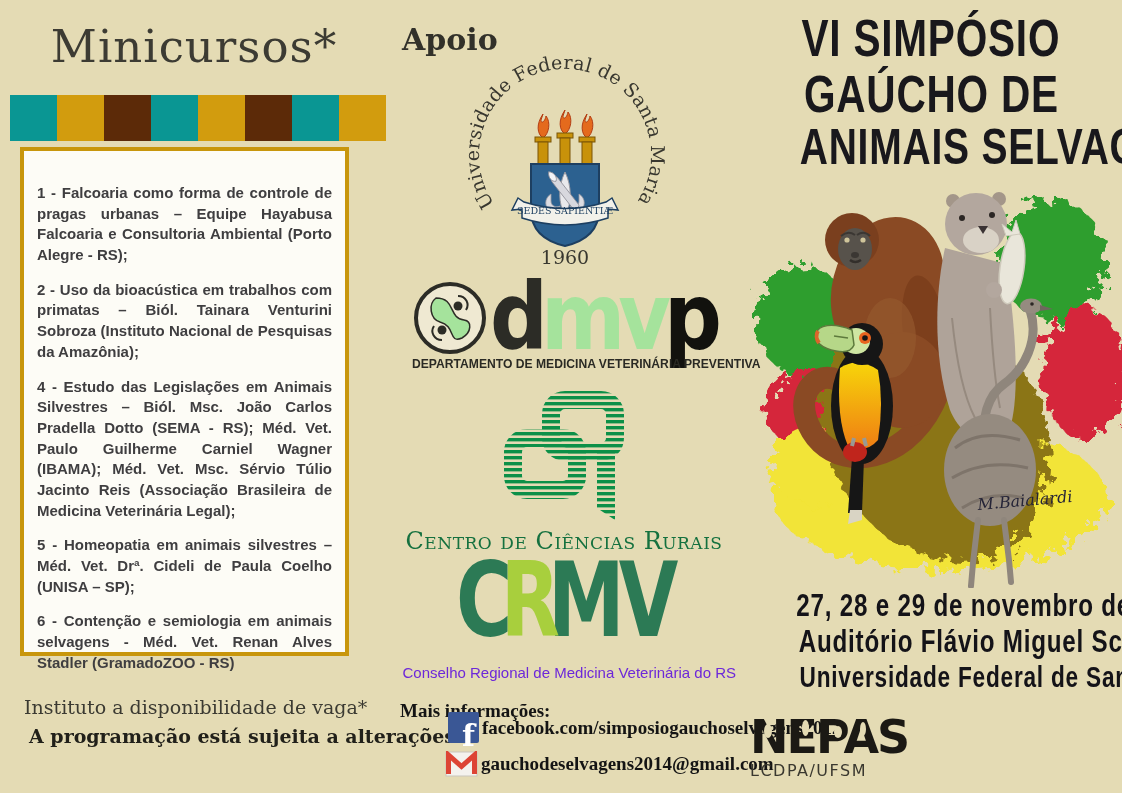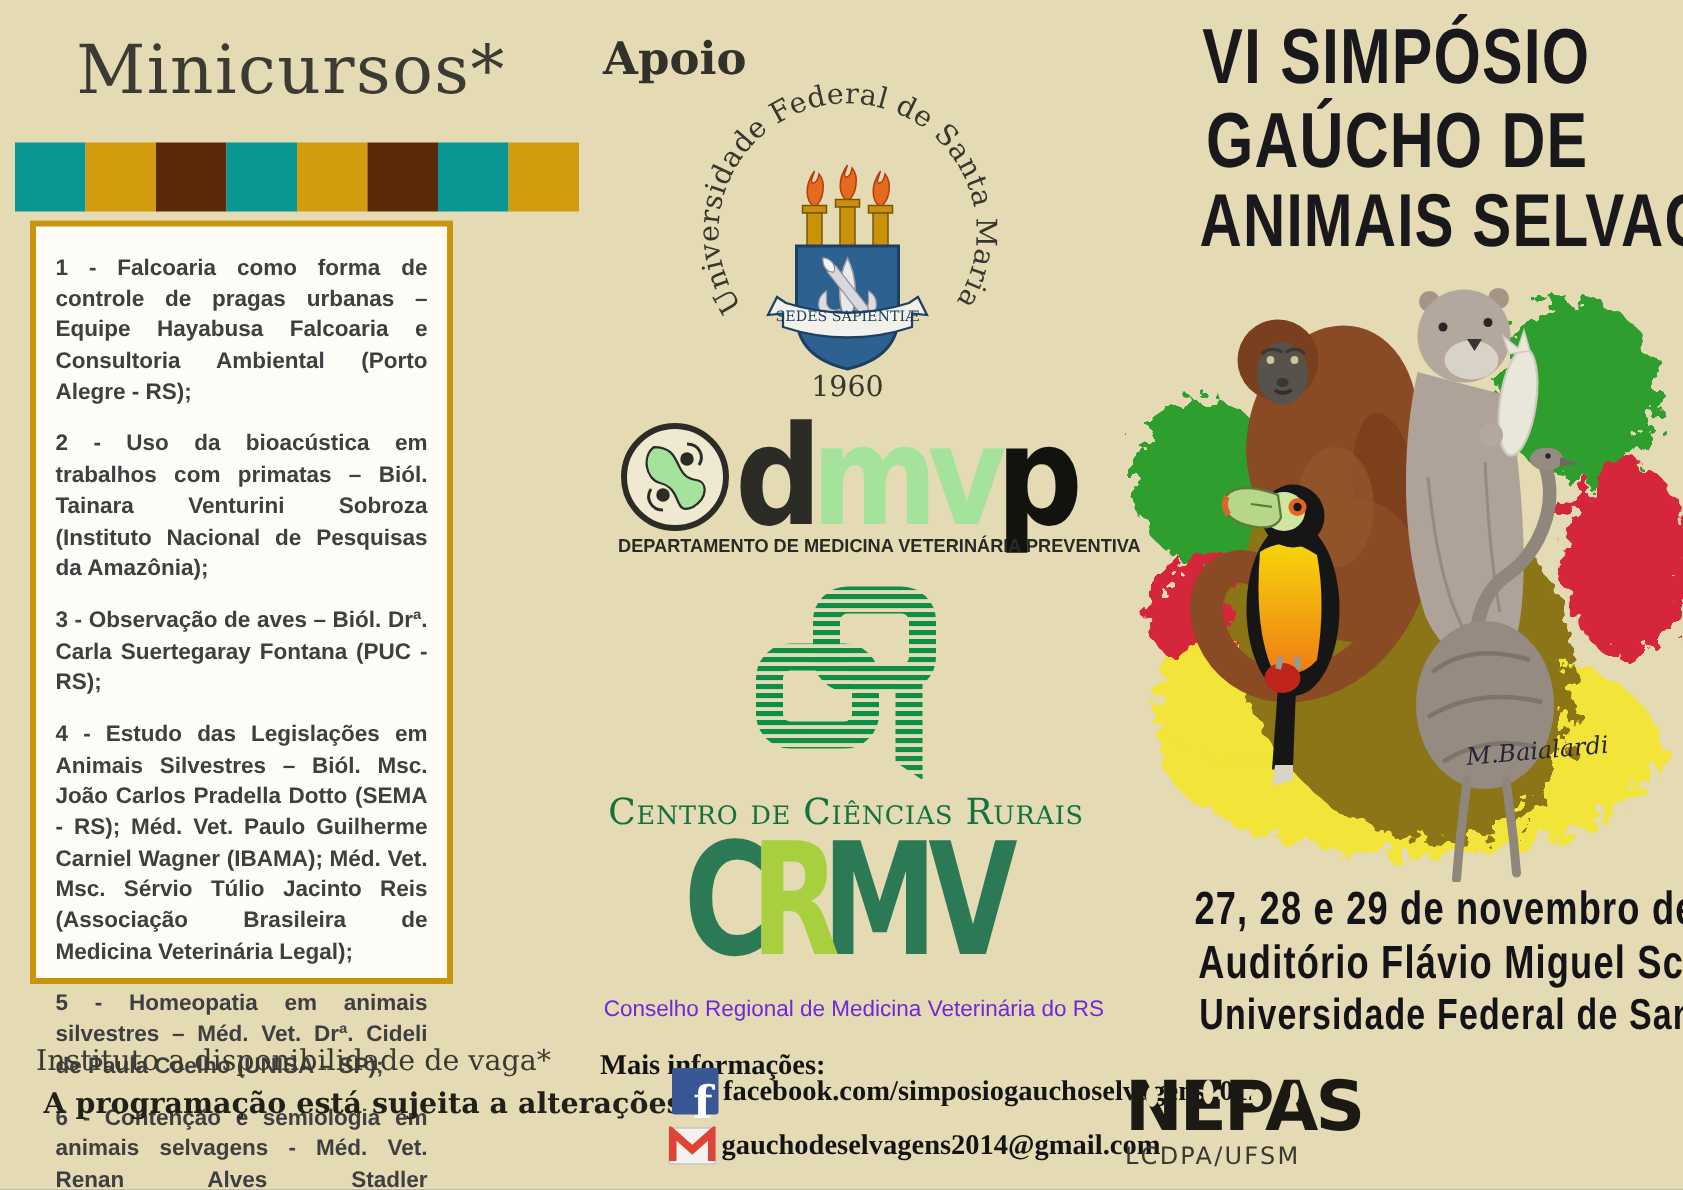--- a/index.html
+++ b/index.html
@@ -11,22 +11,22 @@
 
   
   .mini-title {
     position:absolute; left:0; top:20px; width:388px; text-align:center;
     font-family:"DejaVu Serif", serif; font-size:45px; font-weight:400;
     color:#3c3b33; letter-spacing:1px;
   }
   .band { position:absolute; left:10px; top:95px; display:flex; }
   .band .sq { width:47px; height:46px; }
   .courses-box {
-    position:absolute; left:20px; top:147px; width:282px; height:509px;
-    background:#fdfcf6; border:4px solid #c8960c; padding:18px 13px 10px 13px;
+    position:absolute; left:20px; top:147px; width:329px; height:509px;
+    background:#fdfcf6; border:4px solid #c8960c; padding:32px 13px 10px 13px;
   }
   .course {
     font-size:15px; font-weight:700; color:#3f3e40; text-align:justify;
     line-height:1.38; margin-bottom:14px;
   }
   .foot1 {
     position:absolute; left:24px; top:696px; font-family:"DejaVu Serif", serif;
     font-size:19px; color:#3b3a32;
   }
   .foot2 {
@@ -124,21 +124,20 @@
       <div class="sq" style="background: rgb(10, 150, 147);"></div>
       <div class="sq" style="background: rgb(210, 156, 14);"></div>
       <div class="sq" style="background: rgb(92, 42, 8);"></div>
       <div class="sq" style="background: rgb(10, 150, 147);"></div>
       <div class="sq" style="background: rgb(210, 156, 14);"></div>
     </div>
 
     <div class="courses-box">
       <p class="course">1 - Falcoaria como forma de controle de pragas urbanas – Equipe Hayabusa Falcoaria e Consultoria Ambiental (Porto Alegre - RS);</p>
       <p class="course">2 - Uso da bioacústica em trabalhos com primatas – Biól. Tainara Venturini Sobroza (Instituto Nacional de Pesquisas da Amazônia);</p>
-      <p class="course">3 - Observação de aves – Biól. Drª. Carla Suertegaray Fontana (PUC - RS);</p>
       <p class="course">4 - Estudo das Legislações em Animais Silvestres – Biól. Msc. João Carlos Pradella Dotto (SEMA - RS); Méd. Vet. Paulo Guilherme Carniel Wagner (IBAMA); Méd. Vet. Msc. Sérvio Túlio Jacinto Reis (Associação Brasileira de Medicina Veterinária Legal);</p>
       <p class="course">5 - Homeopatia em animais silvestres – Méd. Vet. Drª. Cideli de Paula Coelho (UNISA – SP);</p>
       <p class="course" style="margin-bottom:0">6 - Contenção e semiologia em animais selvagens - Méd. Vet. Renan Alves Stadler (GramadoZOO - RS)</p>
     </div>
 
     <p class="foot1">Instituto a disponibilidade de  vaga*</p>
     <p class="foot2">A programação está sujeita a alterações*¹</p>
   </section>
 
   <section>

